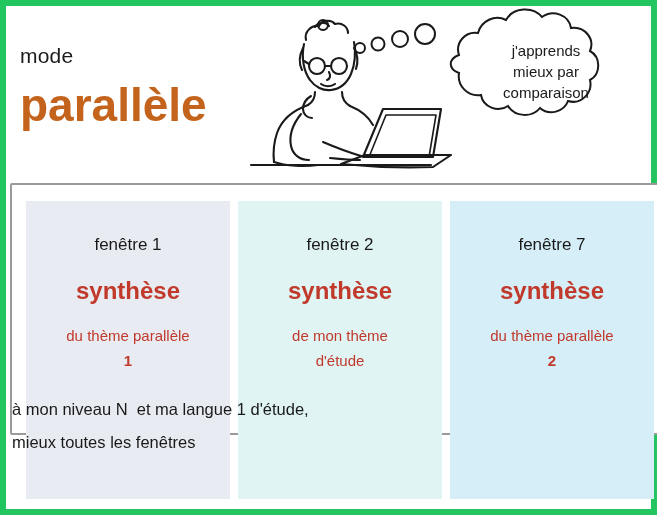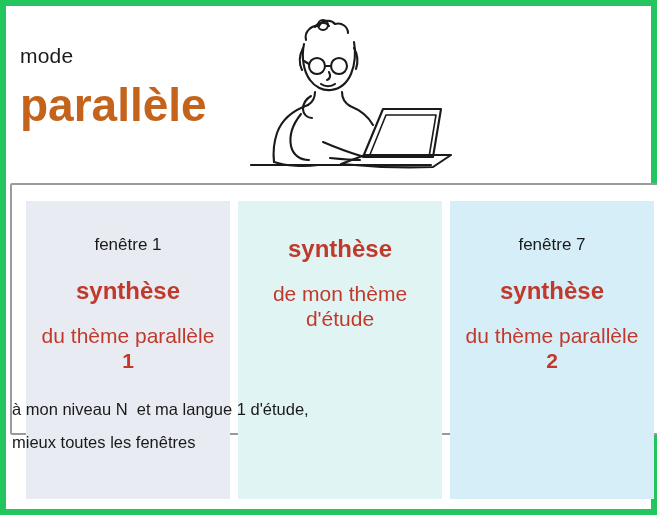--- a/index.html
+++ b/index.html
@@ -115,21 +115,21 @@
   }
   .col-synth {
     text-align: center;
     font-size: 24px;
     font-weight: bold;
     color: #c0392b;
     margin-bottom: 18px;
   }
   .col-desc {
     text-align: center;
-    font-size: 21px;
+    font-size: 15px;
     color: #c0392b;
     line-height: 25px;
     padding: 0 8px;
   }
   .col-desc b {
     font-weight: bold;
   }
 
   .footer-lines {
     position: absolute;
@@ -190,36 +190,65 @@
           <path d="M152 143 l20 -48 l58 0 l-8 48 z"></path>
           <path d="M158 143 l17 -42 l50 0 l-7 42 z" stroke-width="1.6"></path>
           <path d="M130 150 l24 -9 l86 0 l-18 12 c-30 1 -62 0 -92 -3 z"></path>
 
           <path d="M112 128 c14 6 28 11 38 14"></path>
           <path d="M119 144 c10 1 20 2 30 2"></path>
         </g>
       </svg>
     </div>
 
+    <div class="bubble-wrap">
+      <svg width="300" height="145" viewBox="0 0 300 145" xmlns="http://www.w3.org/2000/svg">
+        <g fill="#ffffff" stroke="#1a1a1a" stroke-width="2">
+          <circle cx="14" cy="40" r="5"></circle>
+          <circle cx="32" cy="36" r="6.5"></circle>
+          <circle cx="54" cy="31" r="8"></circle>
+          <circle cx="79" cy="26" r="10"></circle>
+          <path d="M113 47
+                   c-4 -12 6 -24 19 -22
+                   c3 -12 17 -19 28 -13
+                   c7 -13 27 -14 36 -3
+                   c11 -8 27 -2 29 11
+                   c14 -2 24 11 19 23
+                   c11 6 11 23 0 29
+                   c3 13 -9 25 -22 21
+                   c-4 11 -19 15 -28 7
+                   c-8 10 -25 9 -32 -2
+                   c-10 7 -25 1 -27 -11
+                   c-13 2 -24 -9 -22 -22
+                   c-11 -4 -11 -14 0 -18 z"></path>
+        </g>
+      </svg>
+      <div class="bubble-text">
+        <div>j'apprends</div>
+        <div>mieux par</div>
+        <div>comparaison</div>
+      </div>
+    </div>
 
   </div>
 
   <div class="mainbox">
     <div class="cols">
 
       <div class="col col1">
         <div class="col-label">fenêtre 1</div>
         <div class="col-synth">synthèse</div>
         <div class="col-desc">
           <div>du thème parallèle</div>
           <b>1</b>
         </div>
       </div>
 
       <div class="col col2">
+        <div class="col-label">fenêtre 2</div>
         <div class="col-synth">synthèse</div>
         <div class="col-desc">
           <div>de mon thème</div>
           <div>d'étude</div>
         </div>
       </div>
 
       <div class="col col3">
         <div class="col-label">fenêtre 7</div>
         <div class="col-synth">synthèse</div>

